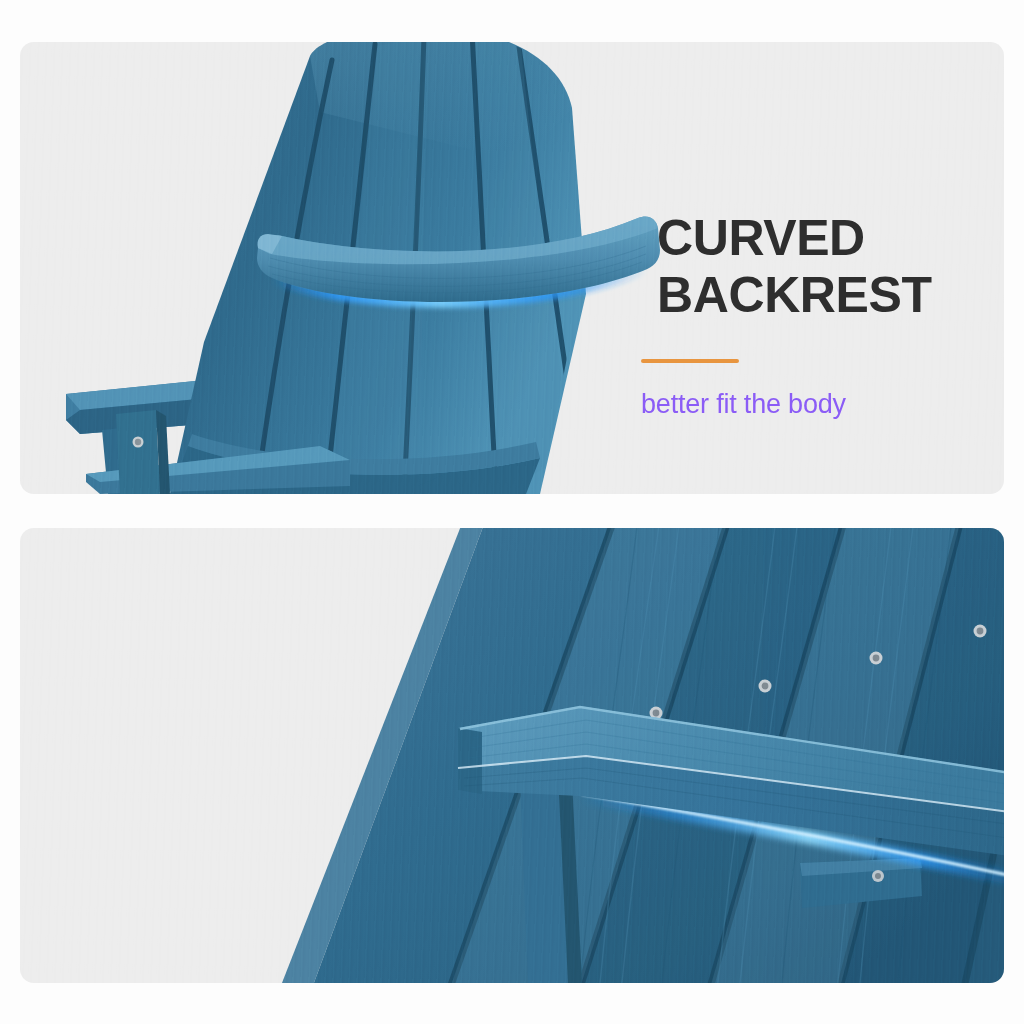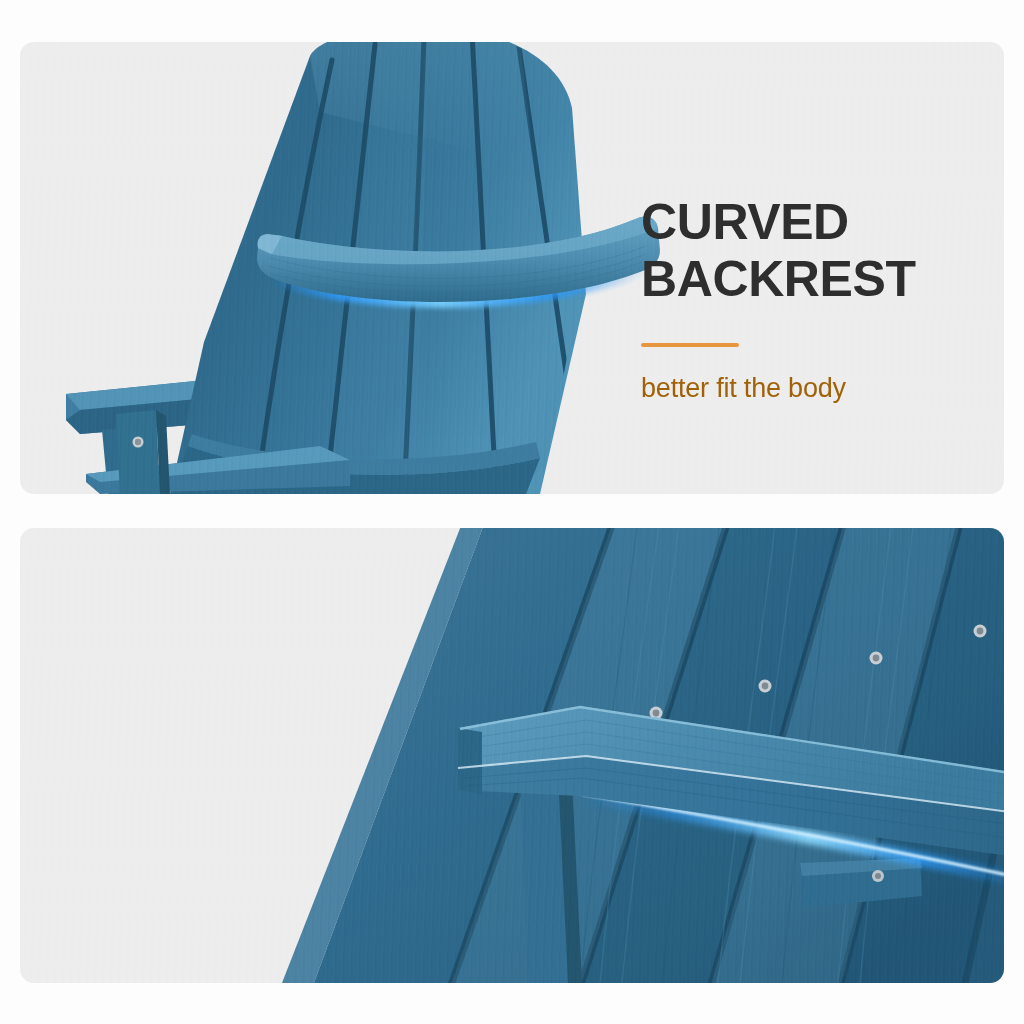--- a/index.html
+++ b/index.html
@@ -25,32 +25,32 @@
   
   .textblock{position:absolute;}
   #text-top{left:621px;top:152px;width:340px;}
 
   .headline{
     font-size:50px;
     font-weight:bold;
     line-height:1.13;
     letter-spacing:-0.4px;
     color:#2E2E2E;
-    margin:0;
+    margin:16px;
     white-space:pre-line;
   }
   .divider{
     width:98px;height:4px;border-radius:2px;
     background:#E8953F;
     margin:36px 0 26px 0;
   }
   .subtext{
     font-size:27px;
     font-weight:400;
-    color:#a16207;
+    color:#8b5cf6;
     margin:0;
     letter-spacing:-0.2px;
   }
 
   
   .art{position:absolute;inset:0;}
   .art svg{display:block;width:100%;height:100%;}
 
   
   .grain{

